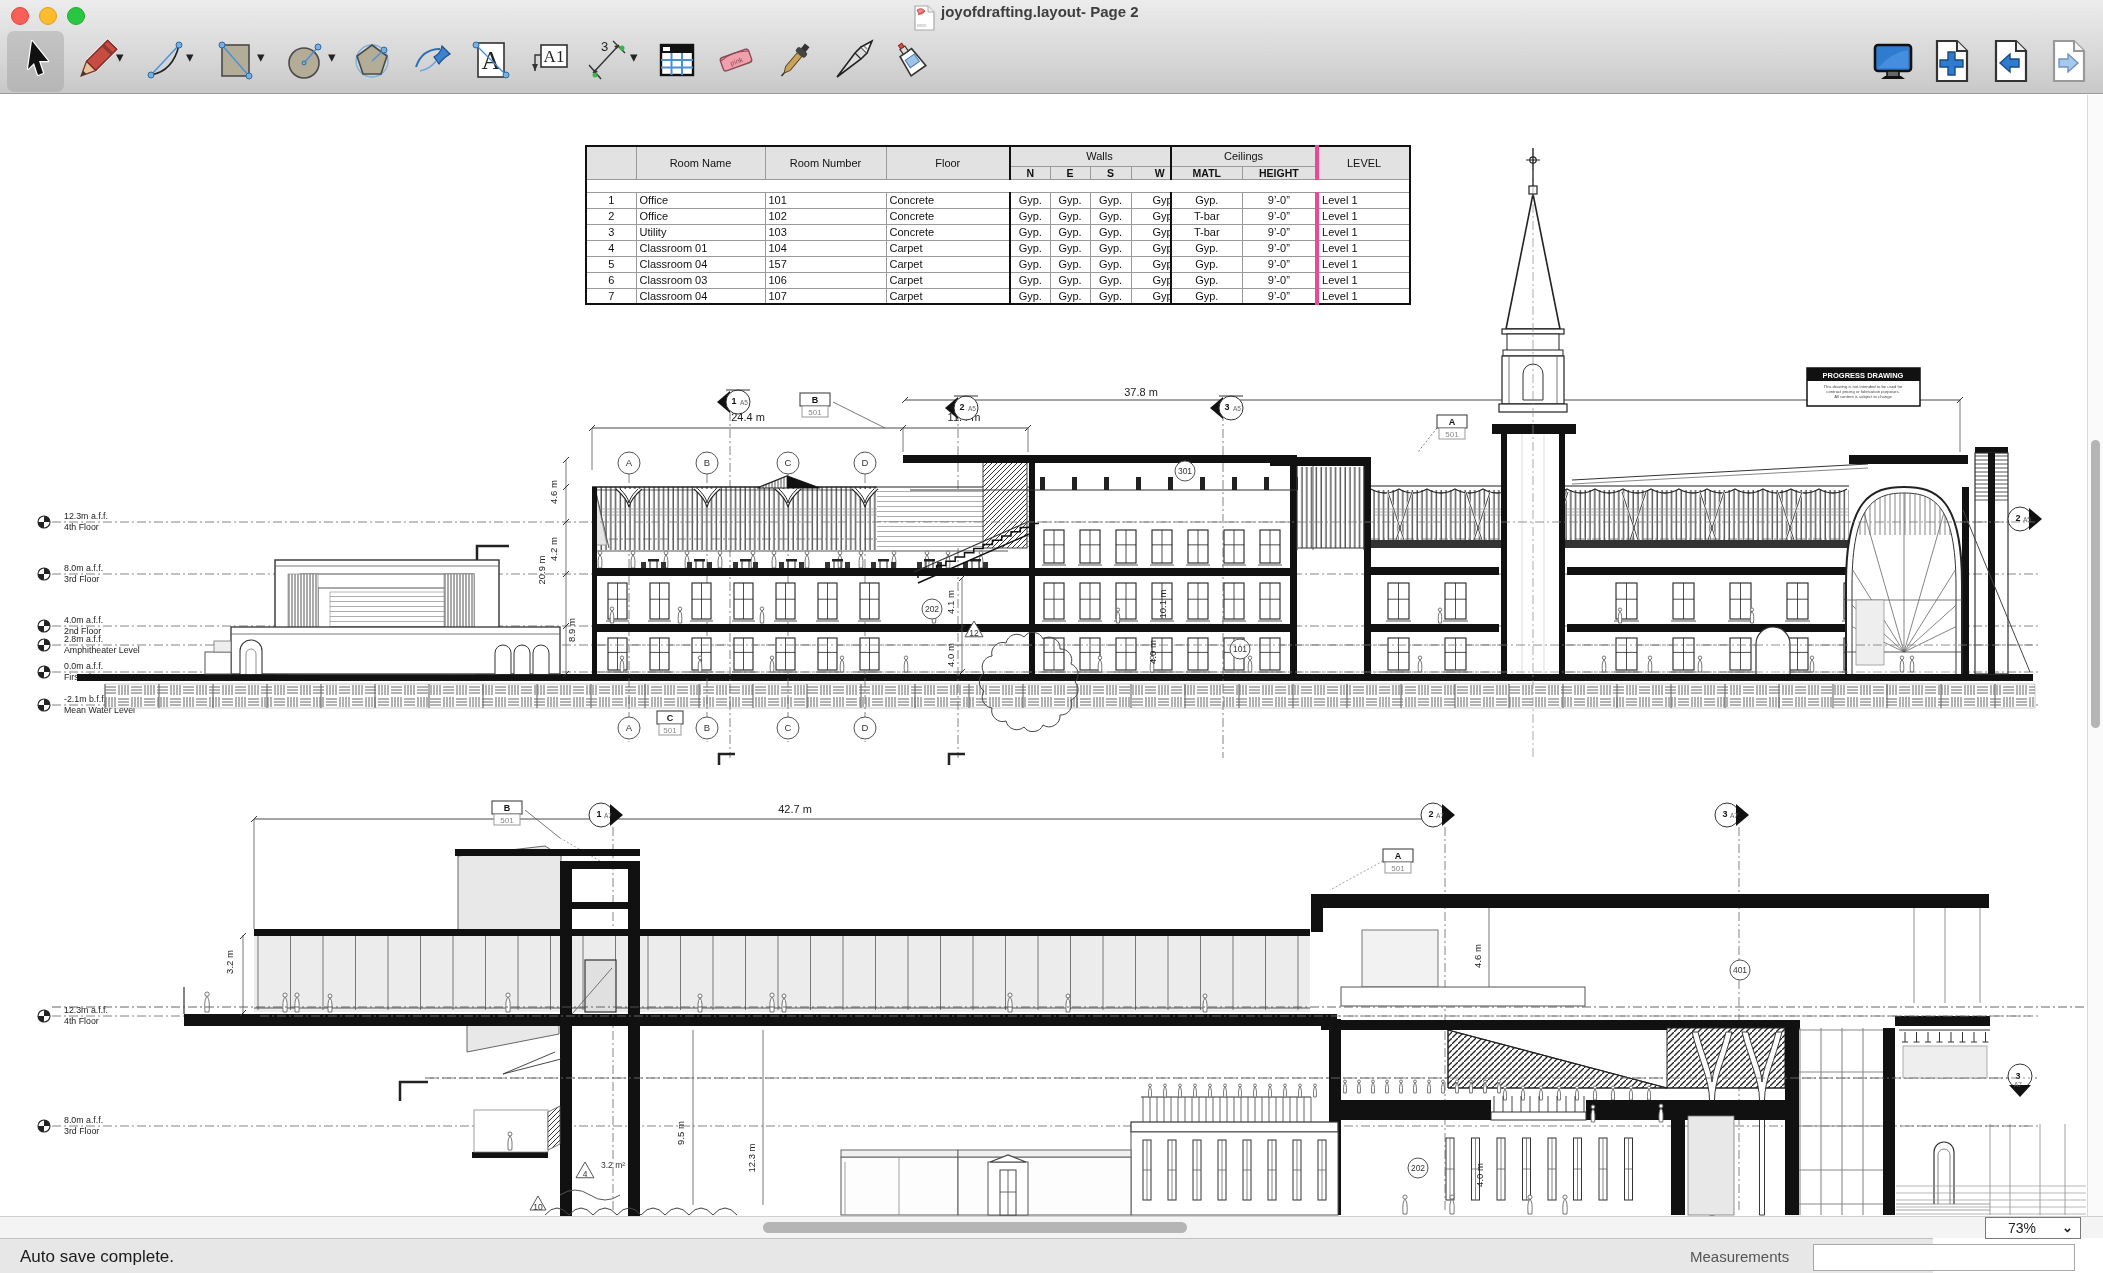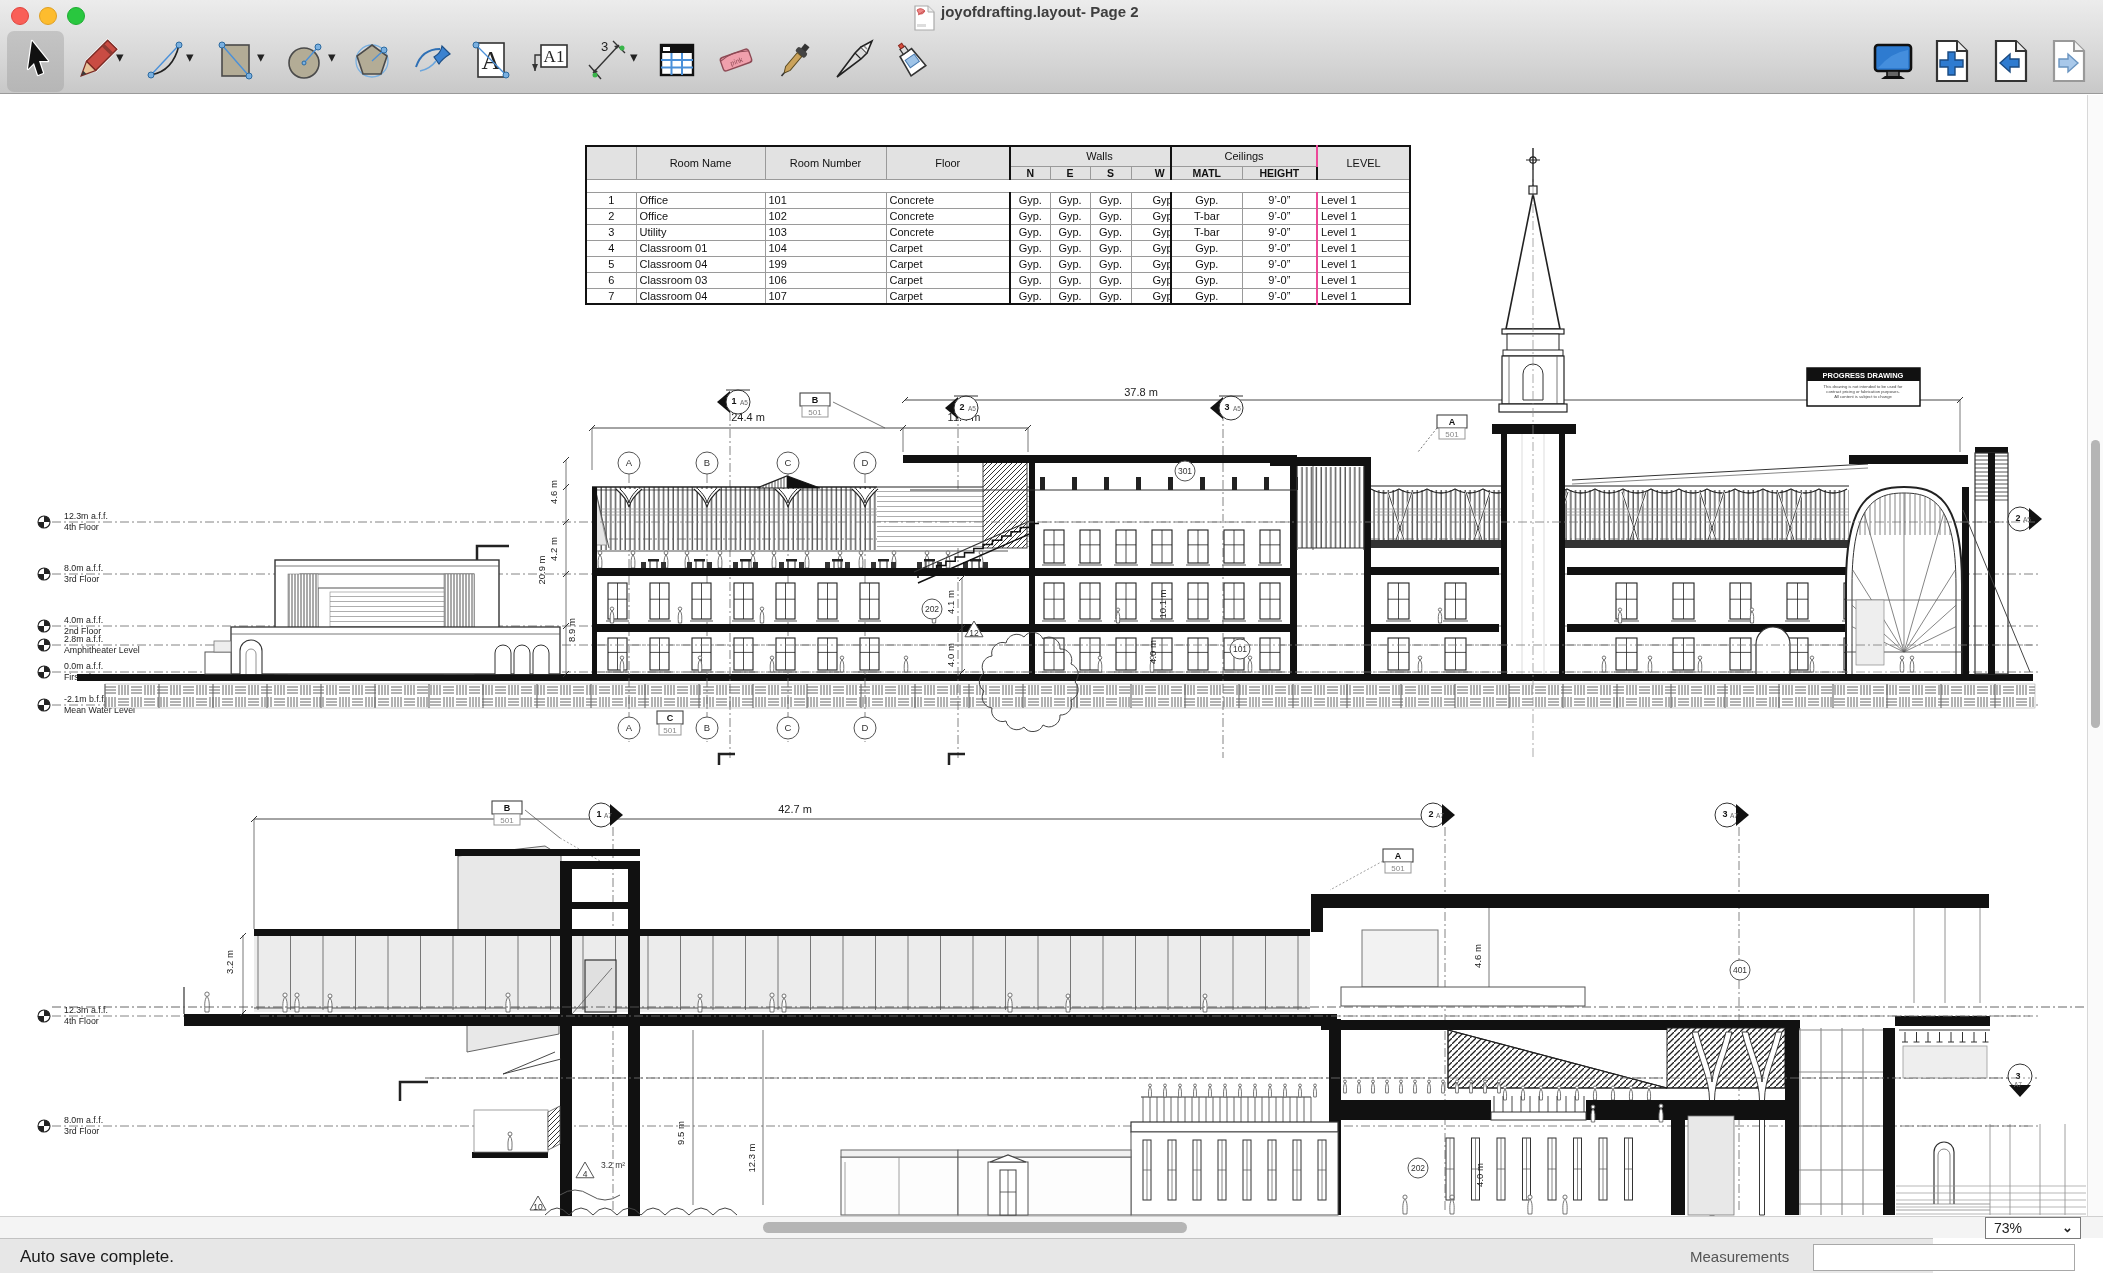--- a/index.html
+++ b/index.html
@@ -14,21 +14,21 @@
 #docicon { position:absolute; left:912px; top:5px; }
 #selbtn { position:absolute; left:7px; top:31px; width:57px; height:61px; border-radius:7px;
   background:linear-gradient(#c4c4c4,#b6b6b6); }
 .tool { position:absolute; top:37px; }
 .dd { position:absolute; top:48px; font-size:15px; color:#222; }
 #canvas { position:absolute; left:0; top:95px; width:2087px; height:1121px; background:#fff; z-index:1; }
 #scrollstrip { position:absolute; left:0; top:1216px; width:2103px; height:22px; background:#f4f4f4;
   border-top:1px solid #d0d0d0; z-index:20; }
 #hthumb { position:absolute; left:763px; top:5px; width:424px; height:11px; border-radius:6px; background:#b5b5b5; }
 #zoombox { position:absolute; left:1985px; top:0px; width:96px; height:22px; background:#fff;
-  border:1.5px solid #7a7a7a; font-size:14px; color:#222; padding-left:8px; line-height:20px; }
+  border:1.5px solid #7a7a7a; font-size:14px; color:#222; padding-left:22px; line-height:20px; }
 #zoombox .chev { position:absolute; right:7px; top:0px; font-size:13px; color:#222; font-weight:bold; }
 #statusbar { position:absolute; left:0; top:1238px; width:1933px; height:35px; background:#e7e7e7;
   border-top:1px solid #c2c2c2; z-index:20;text-align:right; }
 #autosave { position:absolute; left:20px; top:8px; font-size:17px; color:#1a1a1a; }
 #measlbl { position:absolute; left:1690px; top:9px; font-size:15px; color:#555; }
 #measbox { position:absolute; left:1813px; top:5px; width:262px; height:27px; background:#fff; border:1px solid #a8a8a8; }
 #vscroll { position:absolute; left:2087px; top:95px; width:16px; height:1121px; background:#fafafa;
   border-left:1px solid #d8d8d8; z-index:10; }
 #vthumb { position:absolute; left:3px; top:345px; width:9px; height:288px; border-radius:5px; background:#b5b5b5; }
 #schedule { position:absolute; left:585px; top:145px; z-index:2; }
@@ -36,21 +36,21 @@
 #sched { border-collapse:collapse; table-layout:fixed; width:824px; font-size:11px; color:#111; }
 #sched td { border:1px solid #9a9a9a; padding:0 3px; height:16px; background:#fff; overflow:hidden; white-space:nowrap; }
 #sched tr.h1 td, #sched tr.h2 td { background:#e2e2e2; text-align:center; font-size:11px; }
 #sched tr.h1 td { height:20px; }
 #sched tr.h2 td { height:13px; font-weight:bold; font-size:10.5px; }
 #sched tr.spacer td { height:13px; border-left:2px solid #111; border-right:2px solid #111; }
 #sched td.c { text-align:center; }
 #sched td.wl { border-left:2px solid #111; }
 #sched td.wr { border-right:2px solid #111;padding-left:21px; }
 #sched td.cl { border-left:2px solid #111; }
-#sched td.cr { border-right:2px solid #ec4899; }
+#sched td.cr { border-right:4px solid #ec4899; }
 #sched td.lv { border-left:2px solid #111; }
 #sched { border:2px solid #111; }
 </style></head>
 <body>
 <svg id="canvas" viewBox="0 95 2087 1121" width="2087" height="1121">
     <defs>
       <pattern id="vstripe" width="4.8" height="8" patternUnits="userSpaceOnUse">
         <rect width="4.8" height="8" fill="#fff"></rect>
         <line x1="1.2" y1="0" x2="1.2" y2="8" stroke="#444" stroke-width="1.3"></line>
       </pattern>
@@ -1461,21 +1461,21 @@
           <td class="c">Gyp.</td>
           <td class="c">Gyp.</td>
           <td class="c wr">Gyp.</td>
           <td class="c cl">Gyp.</td>
           <td class="c cr">9’-0”</td>
           <td class="lv">Level 1</td>
         </tr>
         <tr>
           <td class="c">5</td>
           <td>Classroom 04</td>
-          <td>199</td>
+          <td>157</td>
           <td>Carpet</td>
           <td class="c wl">Gyp.</td>
           <td class="c">Gyp.</td>
           <td class="c">Gyp.</td>
           <td class="c wr">Gyp.</td>
           <td class="c cl">Gyp.</td>
           <td class="c cr">9’-0”</td>
           <td class="lv">Level 1</td>
         </tr>
         <tr>

